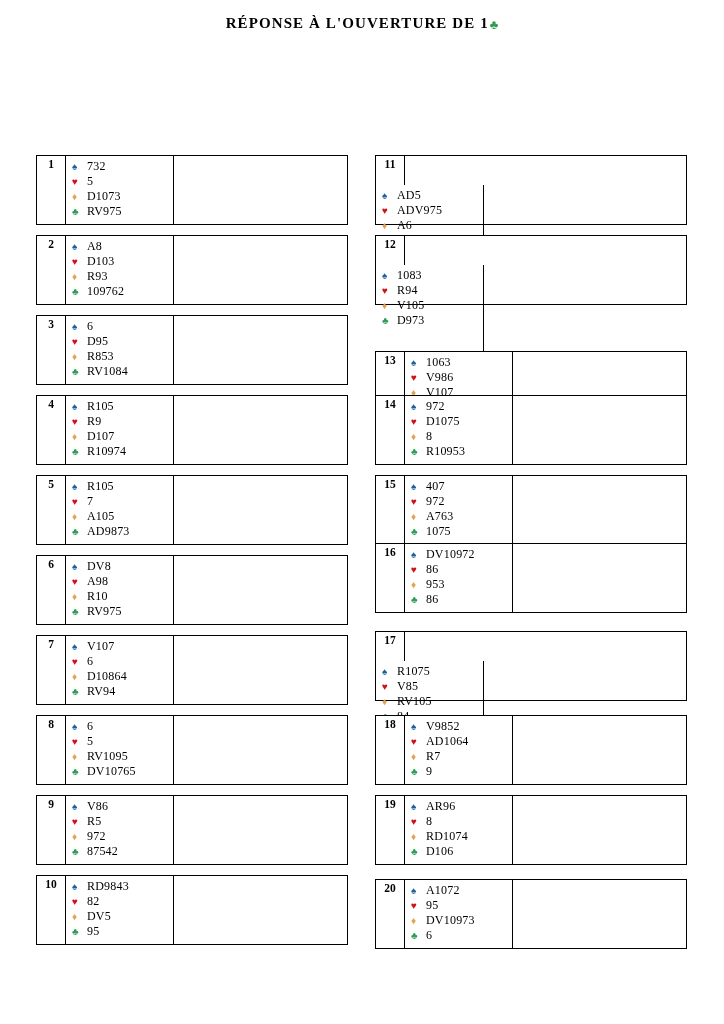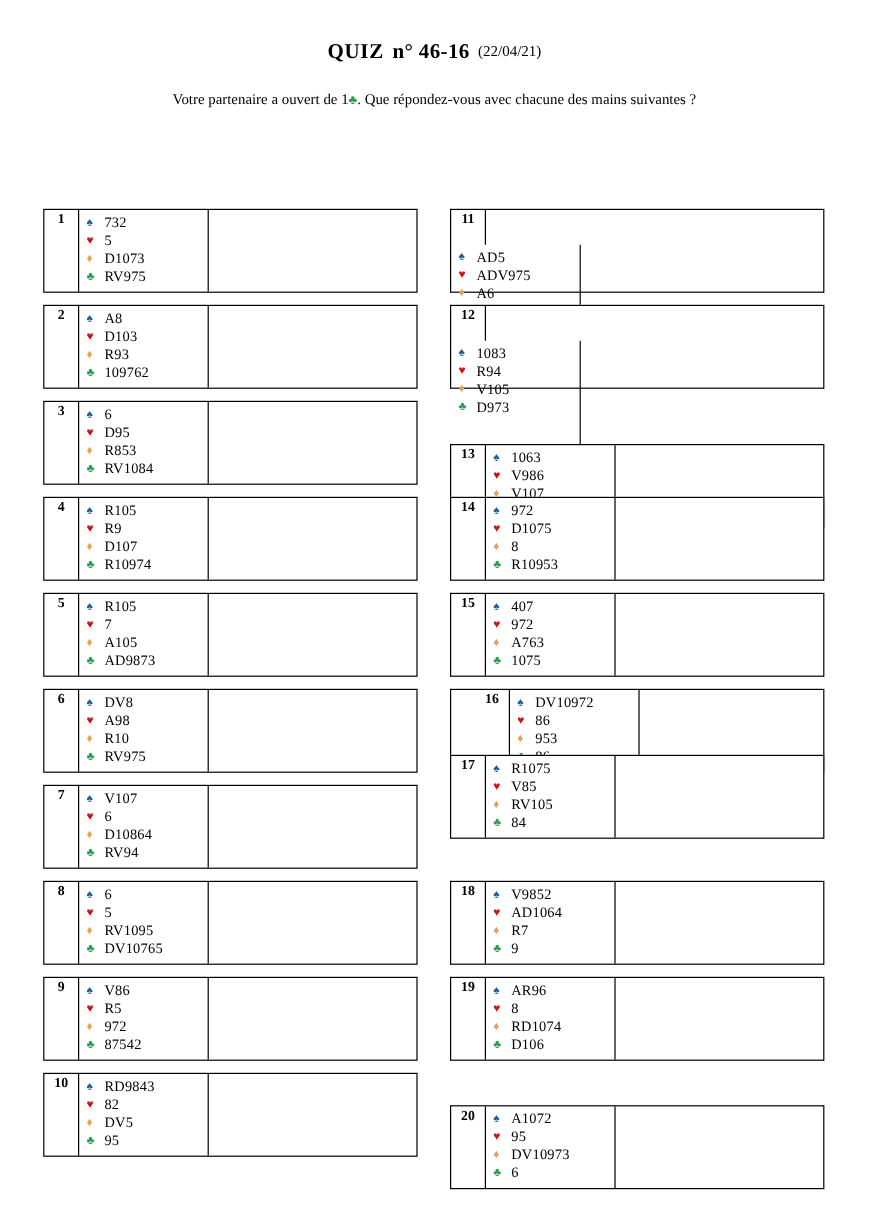--- a/index.html
+++ b/index.html
@@ -163,28 +163,25 @@
     font-size: 12px;
     line-height: 15px;
     letter-spacing: 0.2px;
   }
 </style>
 </head>
 <body>
 
 <div class="page">
 
-  <div class="title-row">
-    <span class="title-main">QUIZ</span><span class="title-num">n° 46-16</span><span class="title-date">(22/04/21)</span>
+
+  <div class="subtitle-row">
+    <span class="subtitle-text">RÉPONSE À L'OUVERTURE DE 1</span><span class="subtitle-suit s-club">♣</span>
   </div>
 
-
-  <div class="lead-row">
-    <span class="lead-text">Votre partenaire a ouvert de 1</span><span class="lead-suit s-club">♣</span><span class="lead-text">. Que répondez-vous avec chacune des mains suivantes ?</span>
-  </div>
 
   <div class="grid">
     <div class="column left" id="col-left">
         <div class="hand-box" style="top: 0px;">
           <div class="cell-num">
             <span class="num-label">1</span>
           </div>
           <div class="cell-hand">
             <div class="suit-line">
               <span class="suit-sym s-spade">♠</span>
@@ -536,21 +533,21 @@
               <span class="suit-sym s-diamond">♦</span>
               <span class="suit-cards">A763</span>
             </div>
             <div class="suit-line">
               <span class="suit-sym s-club">♣</span>
               <span class="suit-cards">1075</span>
             </div>
           </div>
           <div class="cell-answer"></div>
         </div>
-        <div class="hand-box" style="top: 400px; padding-left: 20px;">
+        <div class="hand-box" style="top: 388px;">
           <div class="cell-num">
             <span class="num-label">16</span>
           </div>
           <div class="cell-hand">
             <div class="suit-line">
               <span class="suit-sym s-spade">♠</span>
               <span class="suit-cards">DV10972</span>
             </div>
             <div class="suit-line">
               <span class="suit-sym s-heart">♥</span>
@@ -560,21 +557,21 @@
               <span class="suit-sym s-diamond">♦</span>
               <span class="suit-cards">953</span>
             </div>
             <div class="suit-line">
               <span class="suit-sym s-club">♣</span>
               <span class="suit-cards">86</span>
             </div>
           </div>
           <div class="cell-answer"></div>
         </div>
-        <div class="hand-box" style="top: 455px;">
+        <div class="hand-box" style="top: 476px; flex-direction: column;">
           <div class="cell-num">
             <span class="num-label">17</span>
           </div>
           <div class="cell-hand">
             <div class="suit-line">
               <span class="suit-sym s-spade">♠</span>
               <span class="suit-cards">R1075</span>
             </div>
             <div class="suit-line">
               <span class="suit-sym s-heart">♥</span>
@@ -632,21 +629,21 @@
               <span class="suit-sym s-diamond">♦</span>
               <span class="suit-cards">RD1074</span>
             </div>
             <div class="suit-line">
               <span class="suit-sym s-club">♣</span>
               <span class="suit-cards">D106</span>
             </div>
           </div>
           <div class="cell-answer"></div>
         </div>
-        <div class="hand-box" style="top: 747px;">
+        <div class="hand-box" style="top: 724px;">
           <div class="cell-num">
             <span class="num-label">20</span>
           </div>
           <div class="cell-hand">
             <div class="suit-line">
               <span class="suit-sym s-spade">♠</span>
               <span class="suit-cards">A1072</span>
             </div>
             <div class="suit-line">
               <span class="suit-sym s-heart">♥</span>

